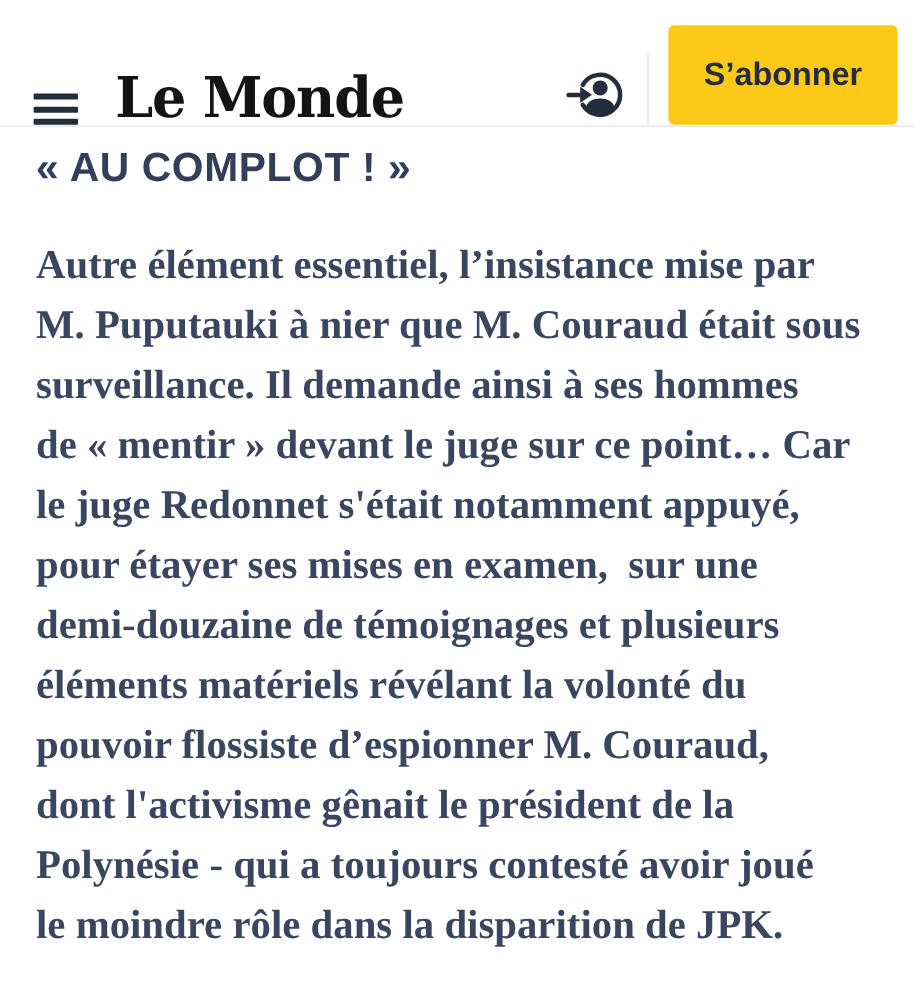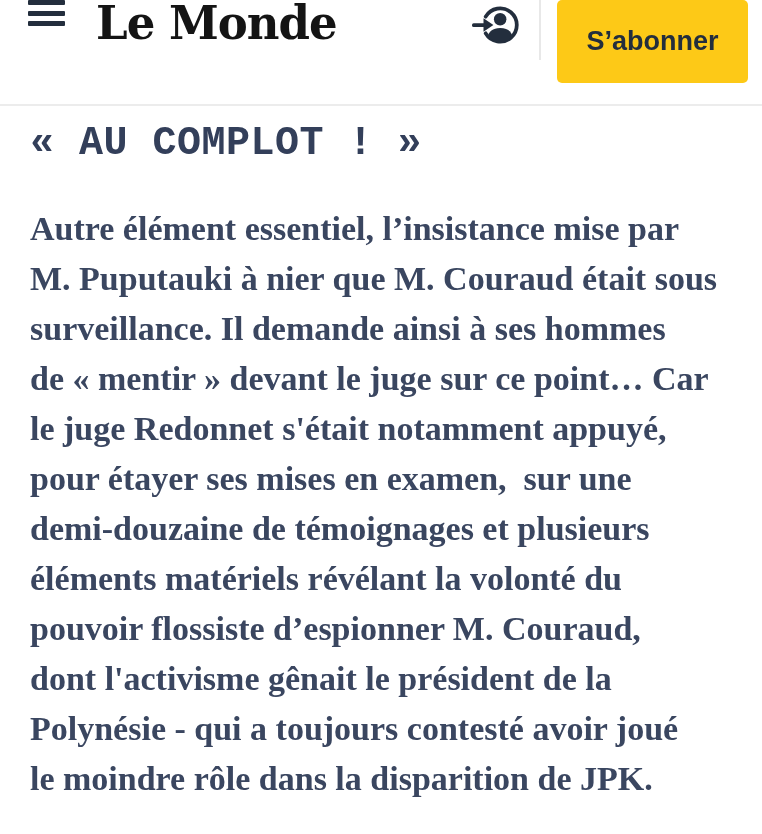--- a/index.html
+++ b/index.html
@@ -8,21 +8,21 @@
     --text:#3a4660;
     --heading:#333f5a;
     --logo-black:#141414;
     --divider:#ececec;
   }
   *{margin:0;padding:0;box-sizing:border-box;}
   html,body{width:762px;height:834px;overflow:hidden;background:#ffffff;
     font-family:"Liberation Sans",sans-serif;}
   
   .header{
-    display:flex;align-items:flex-start;
+    display:flex;align-items:flex-end;
     height:106px;padding:0 14px 0 28px;
     background:#fff;border-bottom:2px solid var(--divider);
   }
   .burger{display:flex;flex-direction:column;justify-content:space-between;
     width:37px;height:26px;cursor:pointer;background:none;border:none;}
   .burger span{display:block;height:5px;width:100%;background:var(--navy);border-radius:1px;}
   .logo{
     margin-left:31px;
     font-family:"DejaVu Serif","Liberation Serif",serif;
     font-weight:700;font-size:45px;letter-spacing:-1px;
@@ -35,22 +35,22 @@
   .subscribe{
     width:191px;height:83px;border:none;border-radius:5px;
     background:var(--accent-yellow);color:var(--navy);
     font-family:"Liberation Sans",sans-serif;font-size:27px;font-weight:600;
     cursor:pointer;display:flex;align-items:center;justify-content:center;
   }
   
   .article{padding:0 20px 0 30px;}
   .intertitre{
     margin-top:14px;
-    font-family:Liberation Mono, monospace;
-    font-weight:700;font-size:40px;line-height:1.2;
+    font-family:Liberation Sans, sans-serif;
+    font-weight:700;font-size:34px;line-height:1.2;
     letter-spacing:.5px;color:var(--heading);
   }
   .body-text{
     margin-top:36px;
     font-family:"Liberation Serif","DejaVu Serif",serif;
     font-size:34px;line-height:50px;color:var(--text);
     white-space:pre-wrap;
     font-weight:bold;
   }
 </style>

